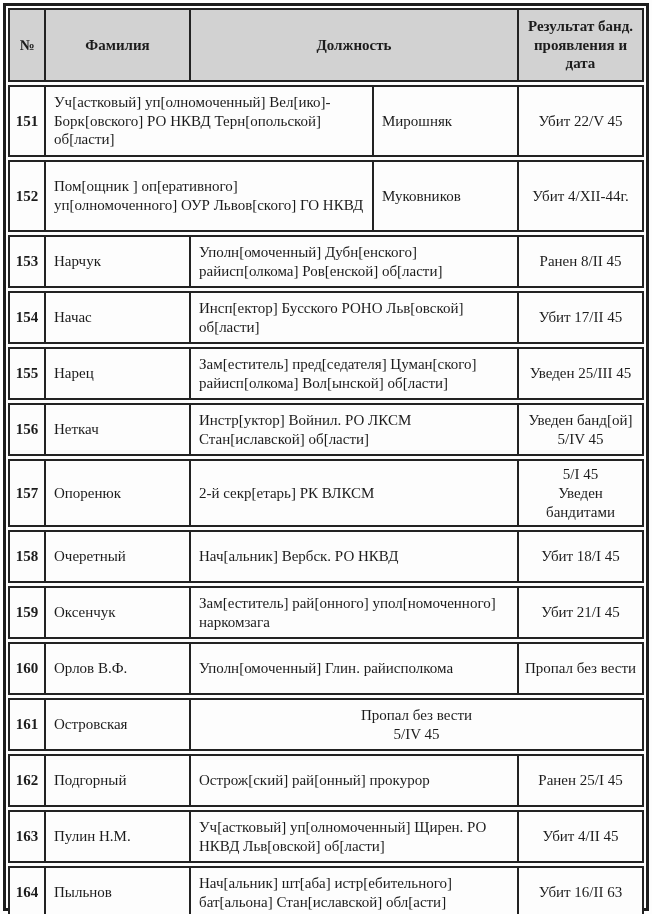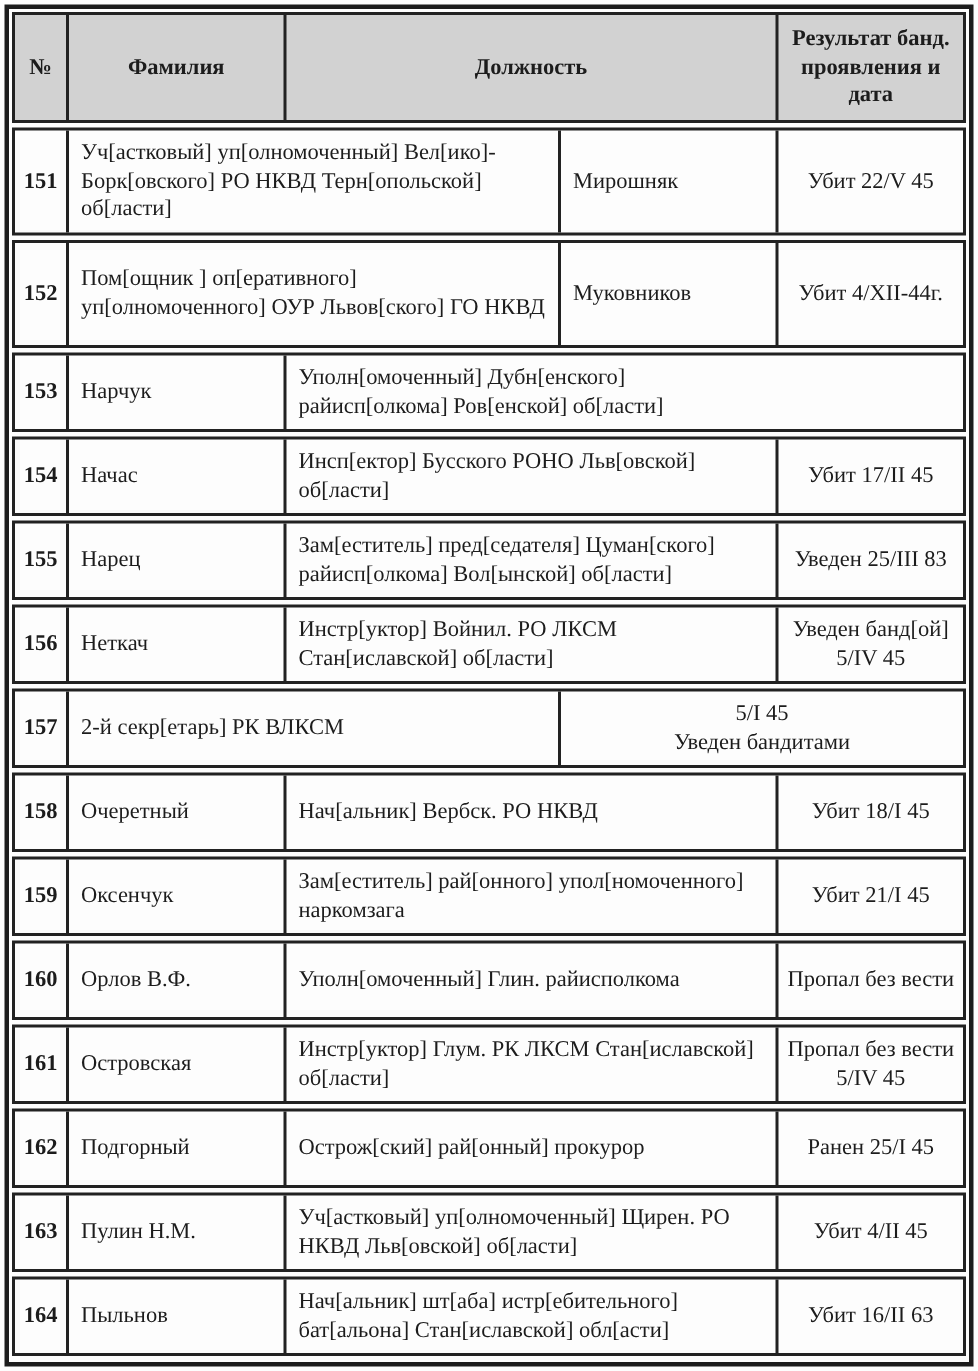--- a/index.html
+++ b/index.html
@@ -96,46 +96,48 @@
       <div class="cell c-num">152</div>
       <div class="cell c-position">Пом[ощник ] оп[еративного] уп[олномоченного] ОУР Львов[ского] ГО НКВД</div>
       <div class="cell c-surname">Муковников</div>
       <div class="cell c-result">Убит 4/XII-44г.</div>
     </div>
 
     <div class="row body-row">
       <div class="cell c-num">153</div>
       <div class="cell c-surname">Нарчук</div>
       <div class="cell c-position">Уполн[омоченный] Дубн[енского] райисп[олкома] Ров[енской] об[ласти]</div>
+      <div class="cell c-result">Ранен 8/II 45</div>
     </div>
 
     <div class="row body-row">
       <div class="cell c-num">154</div>
       <div class="cell c-surname">Начас</div>
       <div class="cell c-position">Инсп[ектор] Бусского РОНО Льв[овской] об[ласти]</div>
       <div class="cell c-result">Убит 17/II 45</div>
     </div>
 
     <div class="row body-row">
       <div class="cell c-num">155</div>
       <div class="cell c-surname">Нарец</div>
       <div class="cell c-position">Зам[еститель] пред[седателя] Цуман[ского] райисп[олкома] Вол[ынской] об[ласти]</div>
-      <div class="cell c-result">Уведен 25/III 83</div>
+      <div class="cell c-result">Уведен 25/III 45</div>
     </div>
 
     <div class="row body-row">
       <div class="cell c-num">156</div>
       <div class="cell c-surname">Неткач</div>
       <div class="cell c-position">Инстр[уктор] Войнил. РО ЛКСМ Стан[иславской] об[ласти]</div>
       <div class="cell c-result">Уведен банд[ой]
 5/IV 45</div>
     </div>
 
     <div class="row body-row">
       <div class="cell c-num">157</div>
+      <div class="cell c-surname">Опоренюк</div>
       <div class="cell c-position">2-й секр[етарь] РК ВЛКСМ</div>
       <div class="cell c-result">5/I 45
 Уведен бандитами</div>
     </div>
 
     <div class="row body-row">
       <div class="cell c-num">158</div>
       <div class="cell c-surname">Очеретный</div>
       <div class="cell c-position">Нач[альник] Вербск. РО НКВД</div>
       <div class="cell c-result">Убит 18/I 45</div>
@@ -151,21 +153,20 @@
     <div class="row body-row">
       <div class="cell c-num">160</div>
       <div class="cell c-surname">Орлов В.Ф.</div>
       <div class="cell c-position">Уполн[омоченный] Глин. райисполкома</div>
       <div class="cell c-result">Пропал без вести</div>
     </div>
 
     <div class="row body-row">
       <div class="cell c-num">161</div>
       <div class="cell c-surname">Островская</div>
-      <div class="cell c-position">Инстр[уктор] Глум. РК ЛКСМ Стан[иславской] об[ласти]</div>
       <div class="cell c-result">Пропал без вести
 5/IV 45</div>
     </div>
 
     <div class="row body-row">
       <div class="cell c-num">162</div>
       <div class="cell c-surname">Подгорный</div>
       <div class="cell c-position">Острож[ский] рай[онный] прокурор</div>
       <div class="cell c-result">Ранен 25/I 45</div>
     </div>

